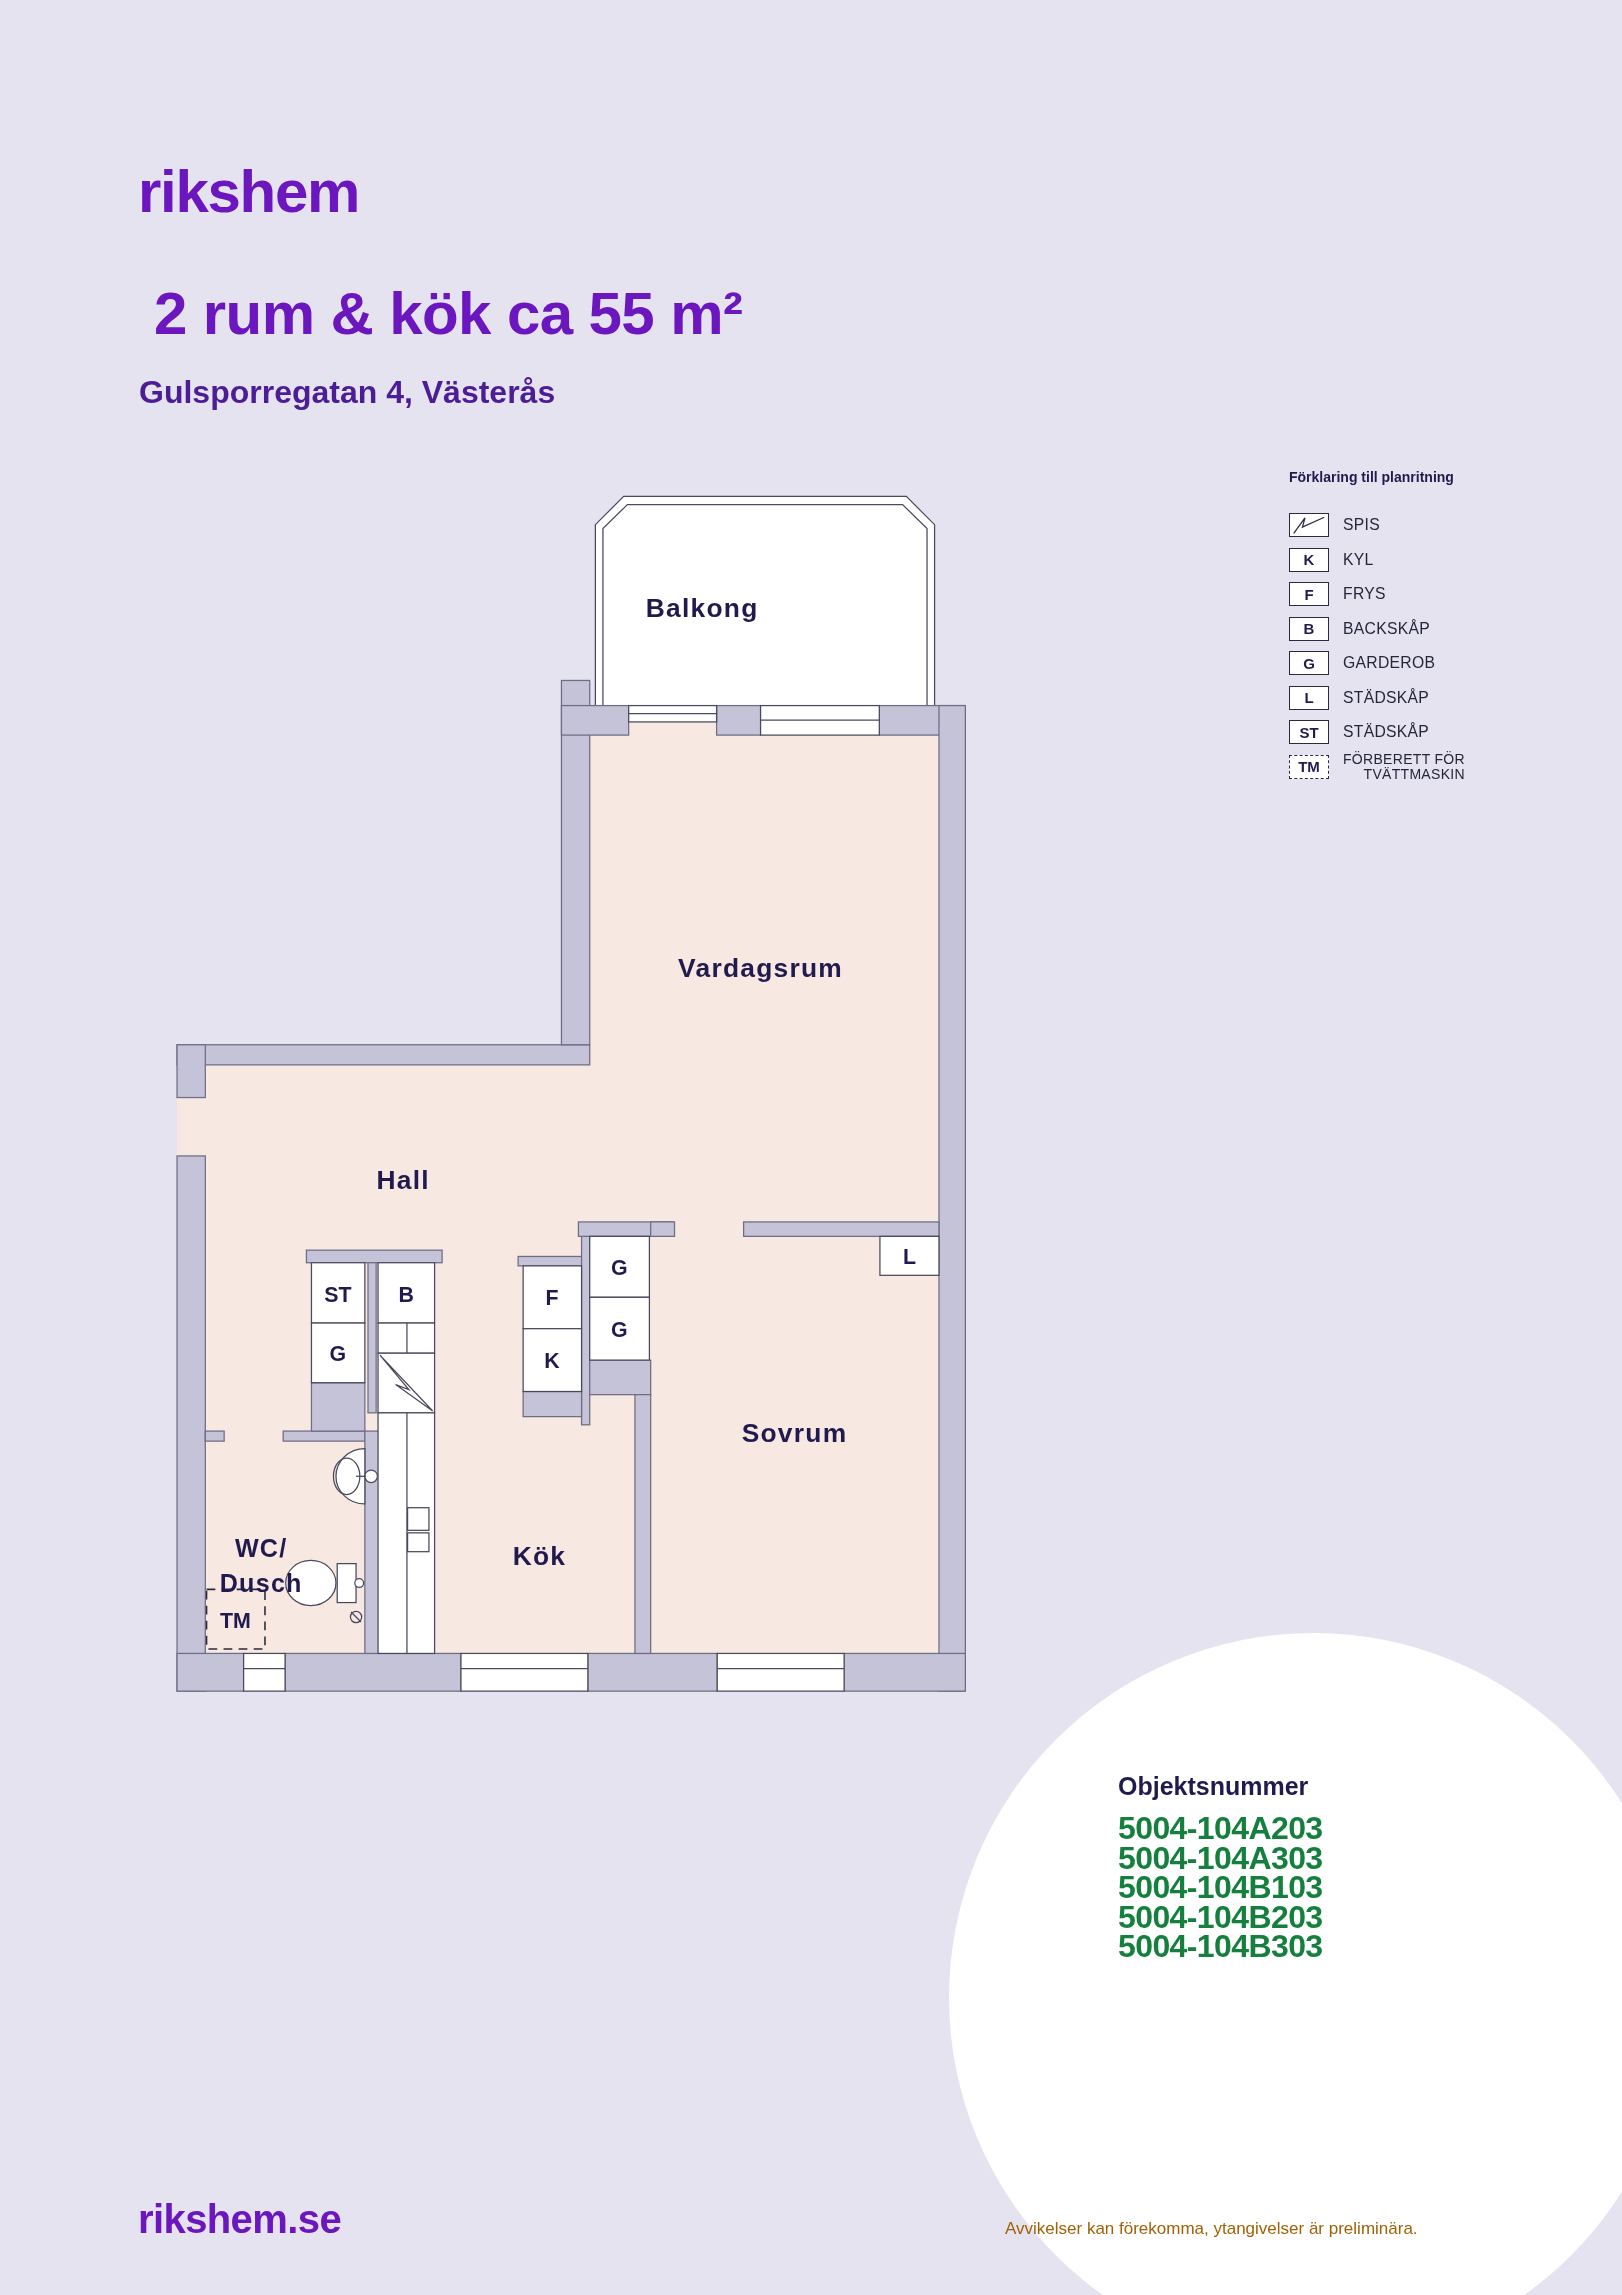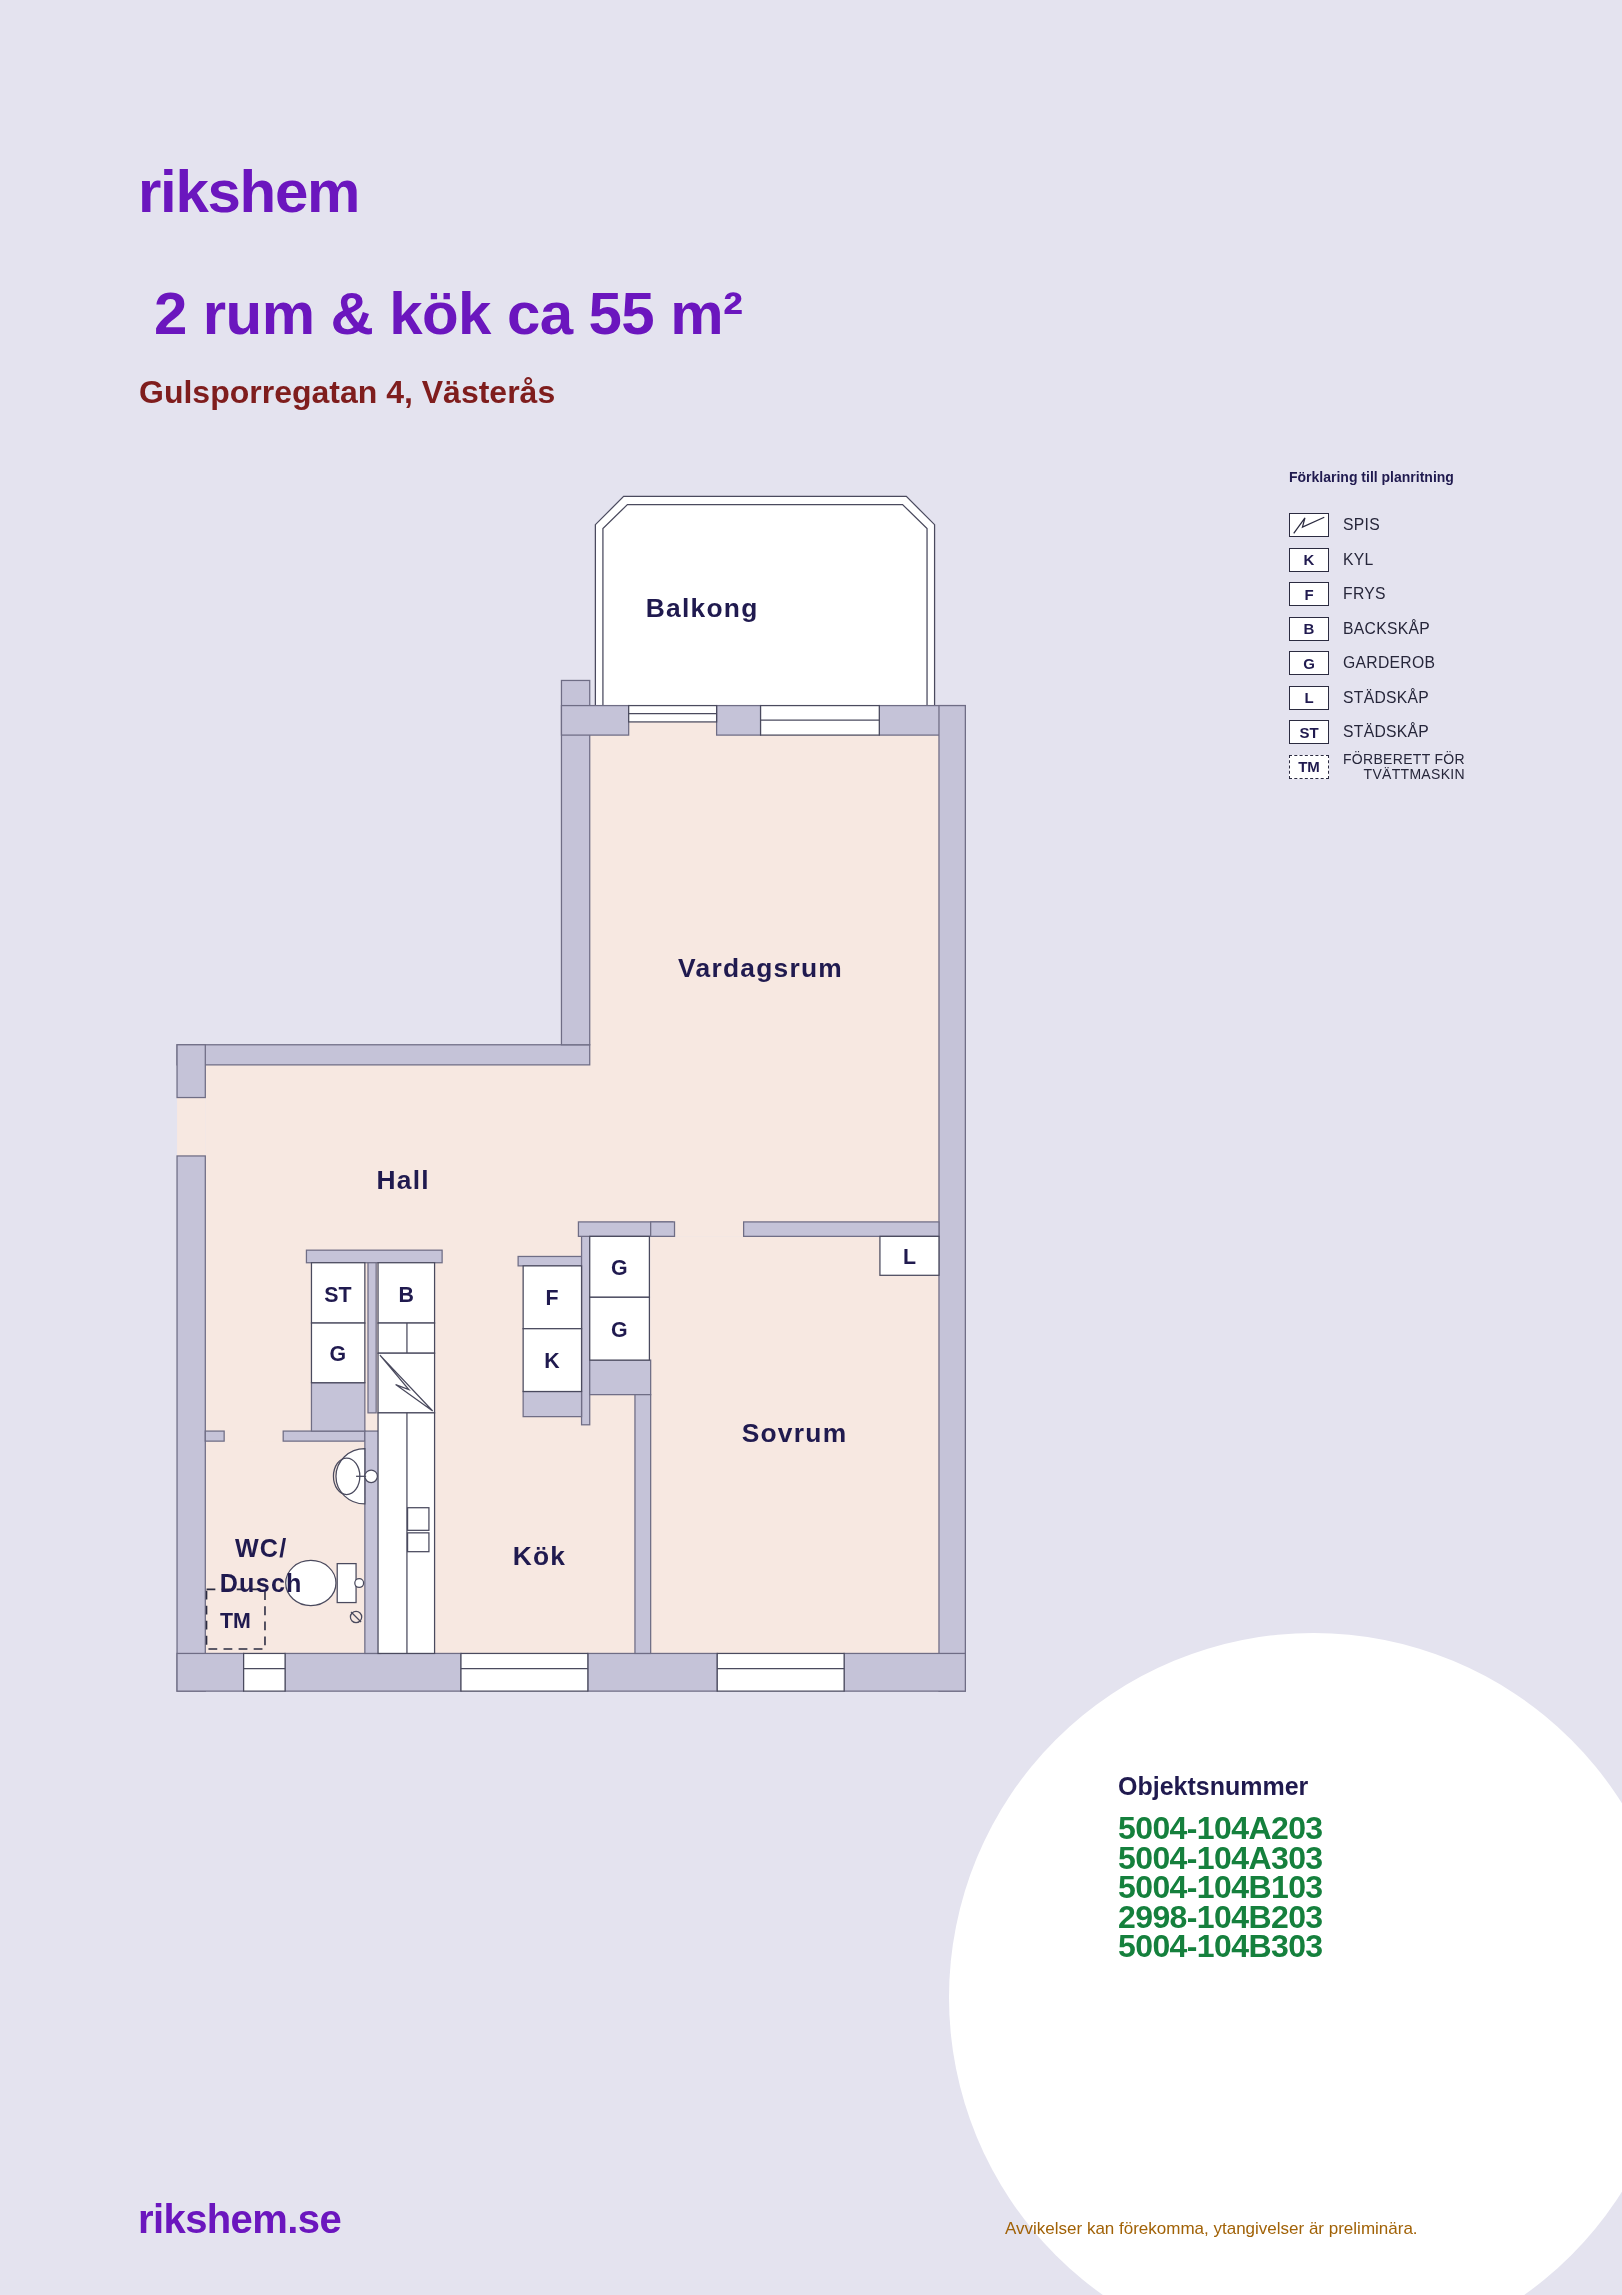--- a/index.html
+++ b/index.html
@@ -3,21 +3,21 @@
 <meta charset="utf-8">
 <style>
   html,body{margin:0;padding:0;}
   body{width:1623px;height:2295px;position:relative;background:#E4E3EF;
        font-family:"Liberation Sans",sans-serif;overflow:hidden;}
   .abs{position:absolute;}
   .navy{color:#201A4F;}
   .purple{color:#6B16BE;}
   #logo{left:138px;top:157px;font-size:60px;font-weight:bold;letter-spacing:-1.3px;}
   #title{left:138px;top:279px;font-size:60px;font-weight:bold;letter-spacing:-0.6px;margin-left:16px;}
-  #subtitle{left:139px;top:374px;font-size:32px;font-weight:bold;color:#7f1d1d;}
+  #subtitle{left:139px;top:374px;font-size:32px;font-weight:bold;color:#4c1d95;}
   
   #circle{left:949px;top:1633px;width:729px;height:729px;border-radius:50%;background:#FFFFFF;}
   
   #legend-heading{left:1289px;top:469px;font-size:14px;font-weight:bold;}
   #legend{left:1289px;top:513px;display:flex;flex-direction:column;gap:10px;}
   .legrow{display:flex;align-items:center;height:24.5px;}
   .legbox{width:38px;height:22px;background:#fff;border:1.3px solid #2B2B40;display:flex;
           align-items:center;justify-content:center;font-weight:bold;font-size:15px;color:#201A4F;flex:none;}
   .legbox.dashed{border:1.3px dashed #2B2B40;}
   .leglabel{margin-left:14px;font-size:15.7px;color:#26263A;letter-spacing:0.3px;}
@@ -204,19 +204,19 @@
     <text class="closetlabel" x="1447" y="2012">L</text>
     <text class="closetlabel" x="374" y="2592">TM</text>
   </g>
 </svg>
 
 <div id="objekt-heading" class="abs navy">Objektsnummer</div>
 <div id="objekt-list" class="abs">
   <div>5004-104A203</div>
   <div>5004-104A303</div>
   <div>5004-104B103</div>
-  <div>2998-104B203</div>
+  <div>5004-104B203</div>
   <div>5004-104B303</div>
 </div>
 
 <div id="site" class="abs purple">rikshem.se</div>
 <div id="disclaimer" class="abs">Avvikelser kan förekomma, ytangivelser är preliminära.</div>
 
 
 </body></html>

